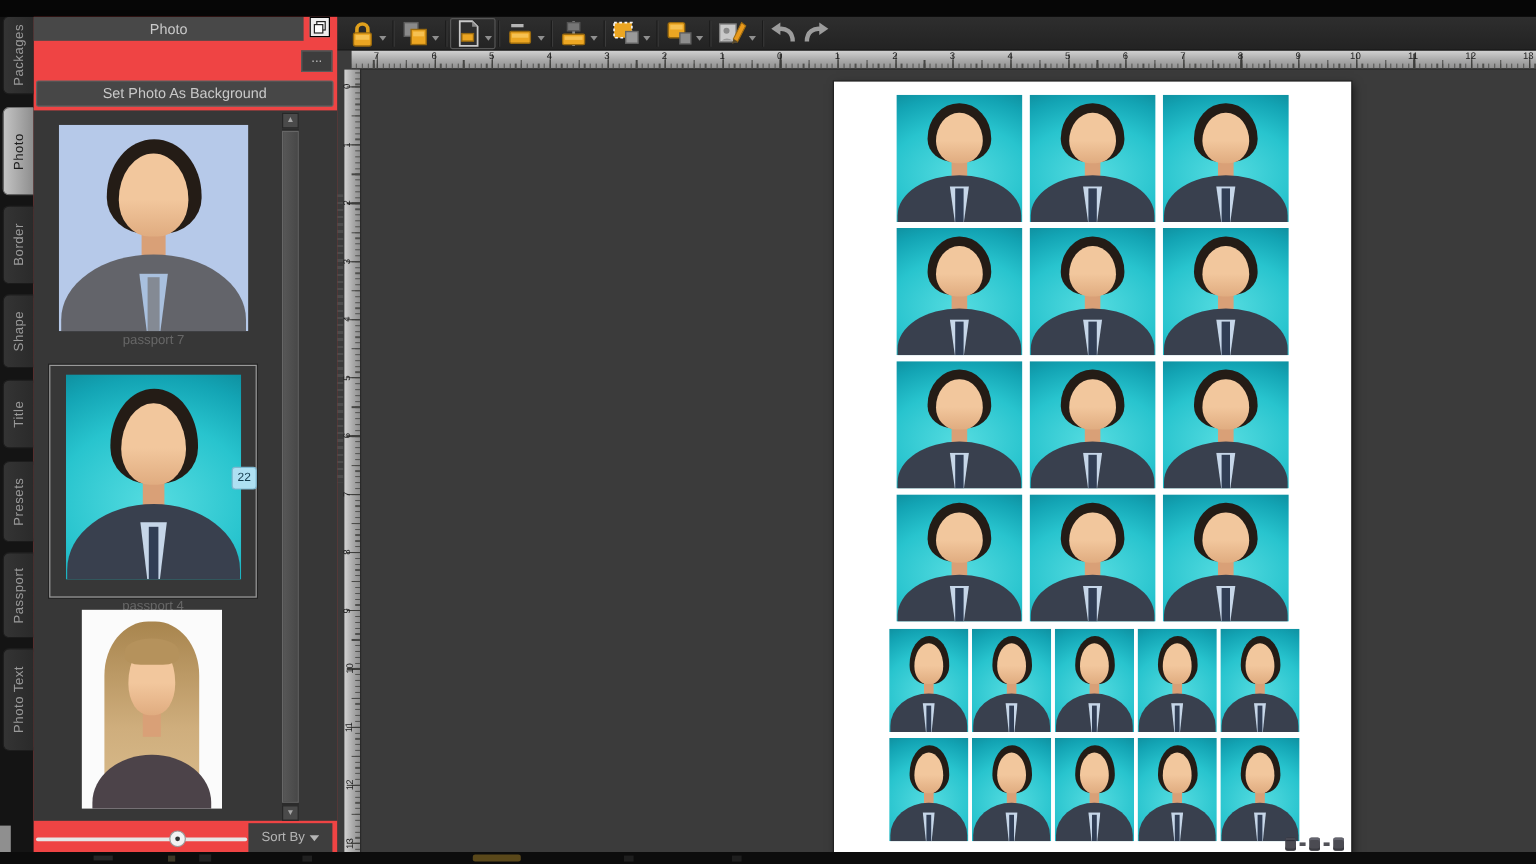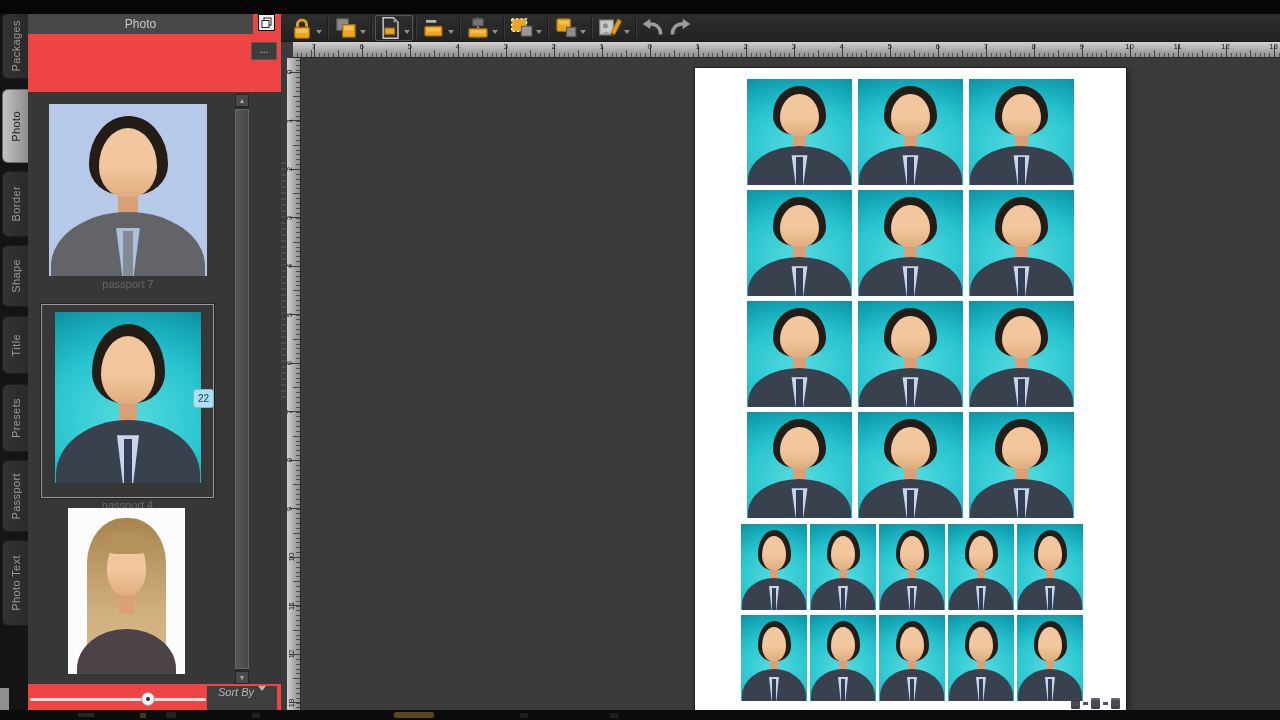--- a/index.html
+++ b/index.html
@@ -65,21 +65,21 @@
     color:#a5a5a5;font-size:7px;display:flex;align-items:center;justify-content:center;}
   #scroll-thumb{position:absolute;left:235px;top:96px;width:14px;height:560px;
     background:linear-gradient(90deg,#575757,#484848);border:1px solid #666;}
 
   
   #size-slider-track{position:absolute;left:30px;top:685px;width:176px;height:3px;background:#e6e6e6;border-radius:2px;}
   #size-slider-handle{position:absolute;left:141px;top:679px;width:14px;height:14px;border-radius:50%;
     background:#f2f2f2;border:1px solid #9a9a9a;}
   #size-slider-handle::after{content:"";position:absolute;left:4px;top:4px;width:4px;height:4px;border-radius:50%;background:#333;}
   #sort-btn{position:absolute;left:207px;top:673px;width:70px;height:24px;background:#3e3e3e;
-    color:#b5b5b5;font-size:11px;display:flex;justify-content:center;gap:4px;font-style:italic;}
+    color:#b5b5b5;font-size:11px;display:flex;align-items:center;justify-content:center;gap:4px;}
   #sort-btn i{width:0;height:0;border-left:4px solid transparent;border-right:4px solid transparent;border-top:5px solid #b5b5b5;}
   #panel-corner-chip{position:absolute;left:0;top:675px;width:9px;height:22px;background:#8f8f8f;}
 
   
   #canvas{left:281px;top:42px;width:999px;height:668px;background:#3b3b3b;overflow:hidden;z-index:10;}
   #ruler-h{position:absolute;left:12px;top:0;width:987px;height:16px;
     background:linear-gradient(180deg,#d2d2d2,#a9a9a9 55%,#8f8f8f);border-bottom:1px solid #2a2a2a;}
   #ruler-h .t-minor{position:absolute;bottom:0;left:0;width:100%;height:4px;
     background:repeating-linear-gradient(90deg,#50504e 0 1px,transparent 1px 4.8px);background-position:21px 0;}
   #ruler-h .t-mid{position:absolute;bottom:0;left:0;width:100%;height:7px;
@@ -546,20 +546,21 @@
 
   <div id="panel-header">Photo</div>
   <div id="restore-box">
     <svg width="13" height="13" viewBox="0 0 13 13">
       <rect x="4" y="2" width="7" height="7" fill="#fff" stroke="#222"></rect>
       <rect x="2" y="4.5" width="7" height="7" fill="#fff" stroke="#222"></rect>
     </svg>
   </div>
 
   <div id="browse-btn">...</div>
+  <div id="setbg-btn">Set Photo As Background</div>
 
   <div id="thumb-list">
     <div class="photo-frame" style="left:21px;top:12px;width:158px;height:172px">
         <div class="portrait v-blue">
           <div class="p-hair"></div>
           <div class="p-neck"></div>
           <div class="p-face"></div>
           <div class="p-suit"></div>
           <div class="p-shirt"></div>
           <div class="p-tie"></div>

